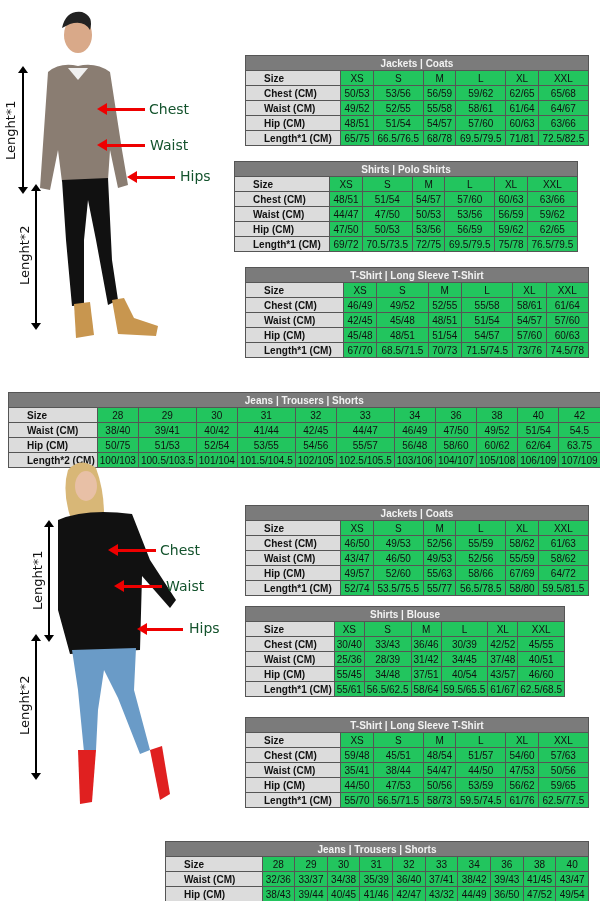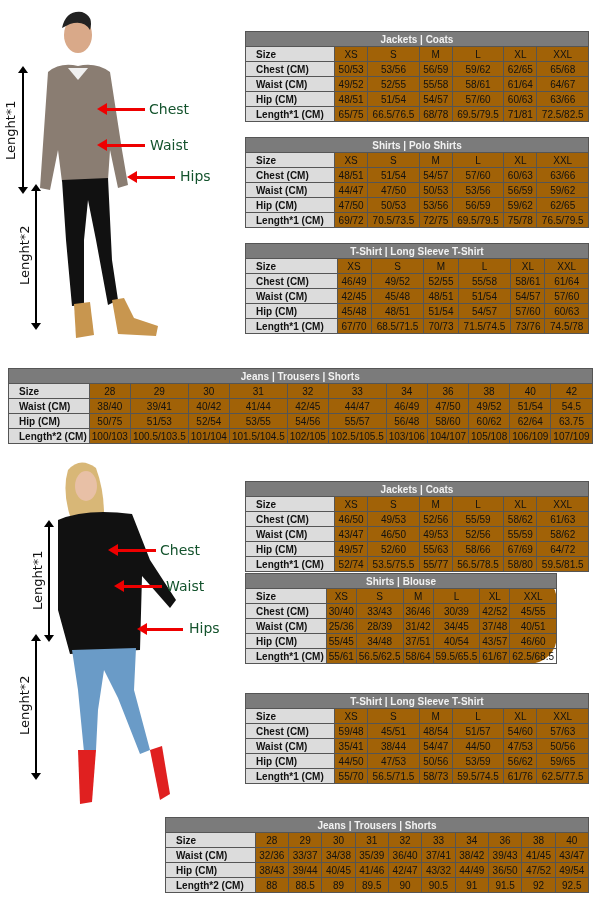--- a/index.html
+++ b/index.html
@@ -1,25 +1,25 @@
 <!DOCTYPE html>
 <html><head>
   <meta charset="utf-8">
   <style>
     * { box-sizing: border-box; margin: 0; padding: 0; }
     body { width: 600px; height: 901px; background: #ffffff; position: relative; overflow: hidden;
       font-family: "Liberation Sans", sans-serif; }
     .section { position: absolute; left: 0; width: 600px; }
     .figure { position: absolute; }
-    table.size-table { position: absolute; border-collapse: collapse; background: #a16207;
-      border: 1.5px solid #333; font-family: "Liberation Sans", sans-serif; }
+    table.size-table { position: absolute; border-collapse: collapse; background: #22c55e;
+      border: 1.5px solid #333; font-family: "Liberation Sans", sans-serif; margin-top: 24px; }
     table.size-table td, table.size-table th { border: 1px solid #555; height: 15px; font-size: 10px;
       text-align: center; padding: 0 2px; white-space: nowrap; color: #111; font-weight: normal; }
     table.size-table th.title { background: #7b7b7b; color: #f2f2f2; font-weight: bold; font-size: 10px; height: 15px; }
-    table.size-table td.rowlabel { background: #dcdcdc; text-align: left; font-weight: bold; padding-left: 10px; }
+    table.size-table td.rowlabel { background: #dcdcdc; text-align: left; font-weight: bold; padding-left: 18px; }
     table.size-table tr.sizes td.rowlabel { background: #dcdcdc; }
     .label-text { position: absolute; font-size: 14px; color: #14532d; font-family: "DejaVu Sans", sans-serif; }
     .vlabel { position: absolute; font-size: 13px; color: #111; transform: rotate(-90deg); transform-origin: left top; white-space: nowrap; font-family: "DejaVu Sans", sans-serif; }
     .arrow { position: absolute; height: 3px; background: #e00; }
     .arrow::before { content: ""; position: absolute; left: -8px; top: -5px; border-right: 10px solid #e00;
       border-top: 6px solid transparent; border-bottom: 6px solid transparent; }
     .vline { position: absolute; width: 2px; background: #000; }
     .vline::before { content: ""; position: absolute; left: -4px; top: -4px; border-bottom: 7px solid #000;
       border-left: 5px solid transparent; border-right: 5px solid transparent; }
     .vline::after { content: ""; position: absolute; left: -4px; bottom: -4px; border-top: 7px solid #000;
@@ -104,21 +104,21 @@
       <td>65/75</td>
           <td>66.5/76.5</td>
       <td>68/78</td>
           <td>69.5/79.5</td>
       <td>71/81</td>
           <td>72.5/82.5</td>
     </tr>
   </tbody>
     </table>
 
-  <table class="size-table" style="left:245px; top:137px; width:344px;">
+  <table class="size-table" style="left:234px; top:137px; width:344px;">
     <tbody>
         <tr>
           <th class="title" colspan="7">Shirts | Polo Shirts</th>
         </tr>
     <tr class="sizes">
       <td class="rowlabel">Size</td>
       <td>XS</td>
           <td>S</td>
       <td>M</td>
           <td>L</td>
@@ -353,21 +353,21 @@
       <td>52/74</td>
           <td>53.5/75.5</td>
       <td>55/77</td>
           <td>56.5/78.5</td>
       <td>58/80</td>
           <td>59.5/81.5</td>
     </tr>
   </tbody>
     </table>
 
-  <table class="size-table" style="left:245px; top:123px; width:276px;border-radius:28px;">
+  <table class="size-table" style="left:245px; top:132px; width:276px;">
     <tbody>
         <tr>
           <th class="title" colspan="7">Shirts | Blouse</th>
         </tr>
     <tr class="sizes">
       <td class="rowlabel">Size</td>
       <td>XS</td>
           <td>S</td>
       <td>M</td>
           <td>L</td>

